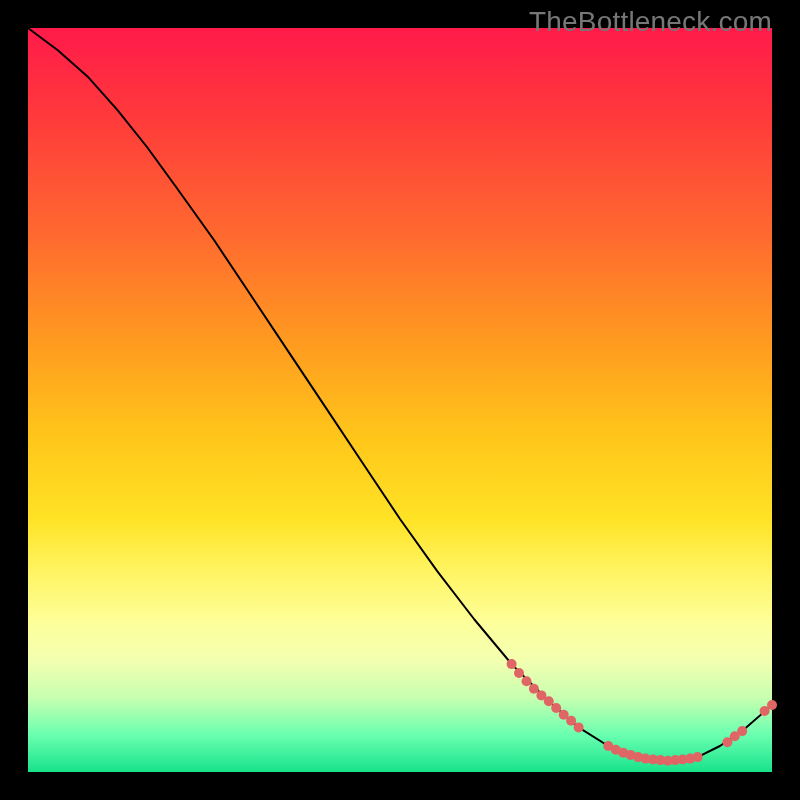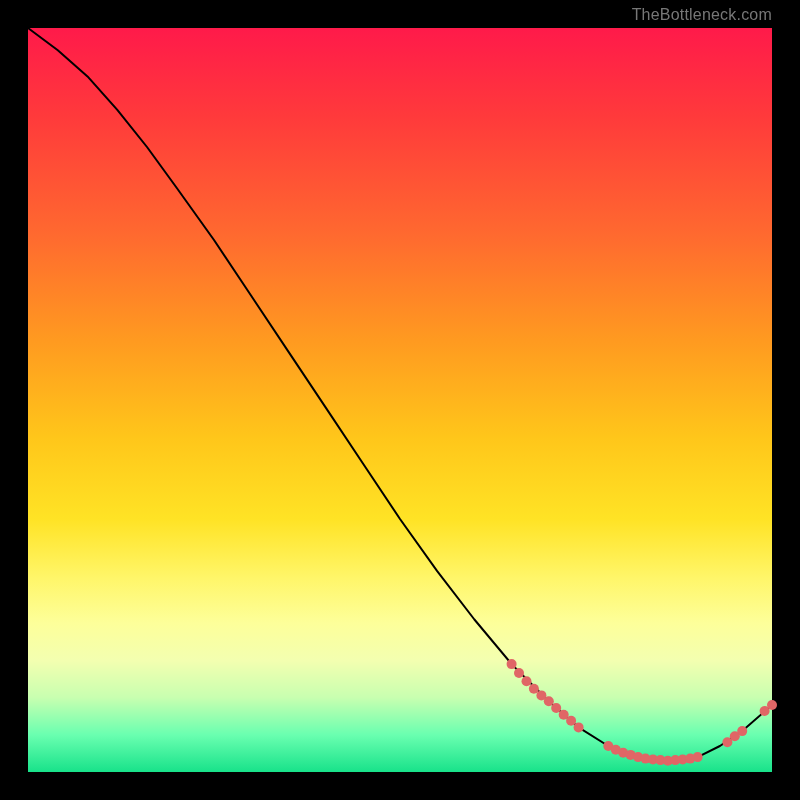--- a/index.html
+++ b/index.html
@@ -38,21 +38,21 @@
       #c8ffb0 90%,
       #6affb0 95%,
       #18e28a 100%
     );
   }
   .watermark {
     position: absolute;
     top: 6px;
     right: 28px;
     color: #777;
-    font-size: 16px;
+    font-size: 28px;
     letter-spacing: 0.2px;
     user-select: none;
   }
   svg.curve {
     position: absolute;
     left: 0;
     top: 0;
     width: 744px;
     height: 744px;
     overflow: visible;

